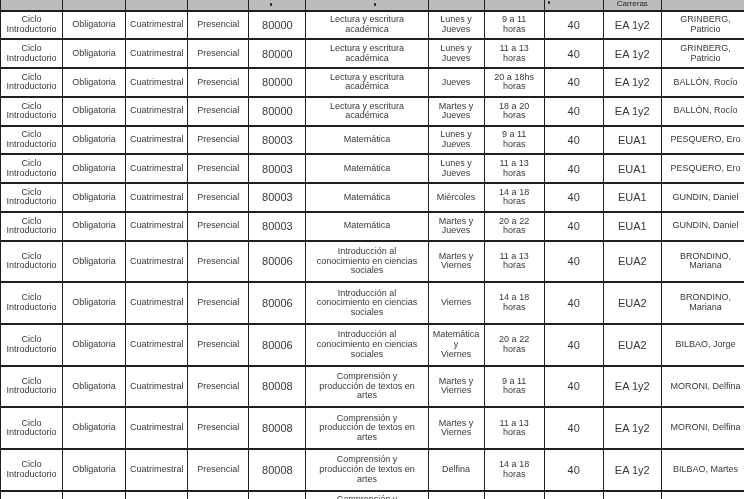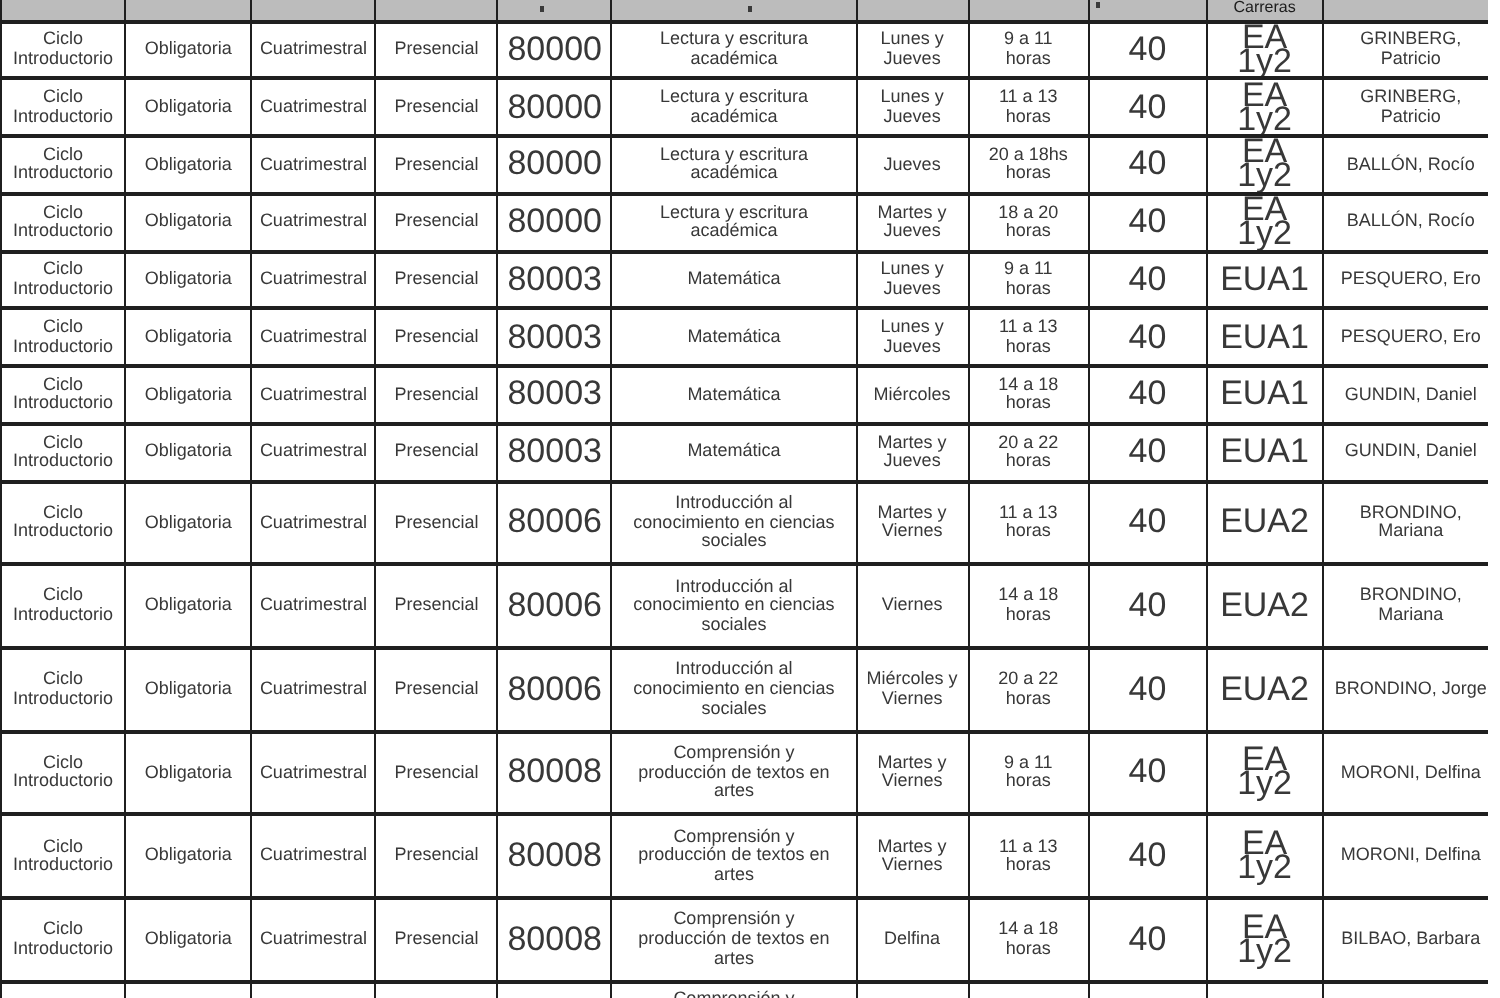--- a/index.html
+++ b/index.html
@@ -16,21 +16,21 @@
     background:#ffffff;
   }
   .sched thead th{
     background:#bcbcbc;border-top:none;
     vertical-align:bottom;padding:0 0 1px 0;
     font-size:8px;line-height:8.5px;font-weight:400;color:#1c1c1c;
   }
   .sched thead tr{height:10px}
   tr.short{height:28.75px}
   tr.tall{height:41.7px}
-  td.c-big{font-size:17px;line-height:12px}
+  td.c-big{font-size:11px;line-height:12px}
   tr.clipped td{vertical-align:top;padding-top:3px}
   .frag{position:absolute;width:2px;height:3px;background:#3a3a3a}
   .frag.f1{left:270px;top:3px}
   .frag.f2{left:374px;top:3px}
   .frag.f3{left:548px;top:1px}
 </style>
 </head>
 <body>
 
 <div class="viewport">
@@ -236,27 +236,27 @@
         <tr class="tall">
     <td>Ciclo
 Introductorio</td>
     <td>Obligatoria</td>
     <td>Cuatrimestral</td>
     <td>Presencial</td>
     <td class="c-big">80006</td>
     <td>Introducción al
 conocimiento en ciencias
 sociales</td>
-    <td>Miércoles y
+    <td>Matemática y
 Viernes</td>
     <td>20 a 22
 horas</td>
     <td class="c-big">40</td>
     <td class="c-big">EUA2</td>
-    <td>BRONDINO, Jorge</td>
+    <td>BILBAO, Jorge</td>
   </tr>
         <tr class="tall">
     <td>Ciclo
 Introductorio</td>
     <td>Obligatoria</td>
     <td>Cuatrimestral</td>
     <td>Presencial</td>
     <td class="c-big">80008</td>
     <td>Comprensión y
 producción de textos en
@@ -295,21 +295,21 @@
     <td>Presencial</td>
     <td class="c-big">80008</td>
     <td>Comprensión y
 producción de textos en
 artes</td>
     <td>Delfina</td>
     <td>14 a 18
 horas</td>
     <td class="c-big">40</td>
     <td class="c-big">EA 1y2</td>
-    <td>BILBAO, Barbara</td>
+    <td>BILBAO, Martes</td>
   </tr>
         <tr class="tall clipped">
     <td></td>
     <td></td>
     <td></td>
     <td></td>
     <td class="c-big"></td>
     <td>Comprensión y</td>
     <td></td>
     <td></td>

